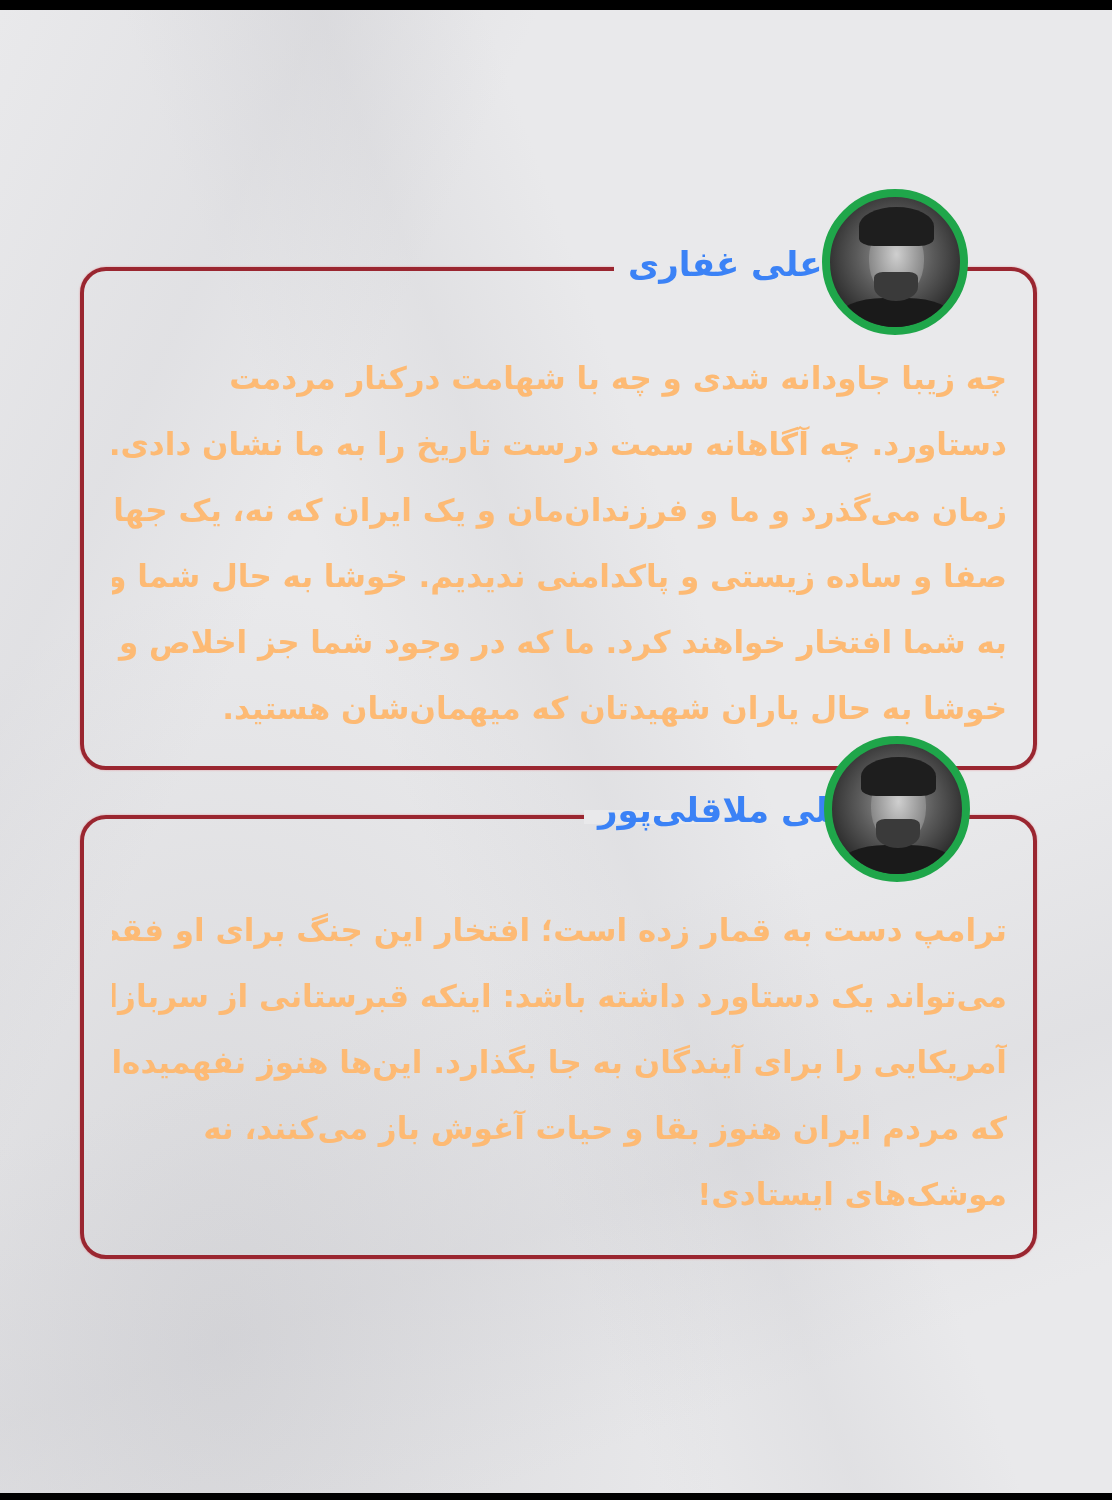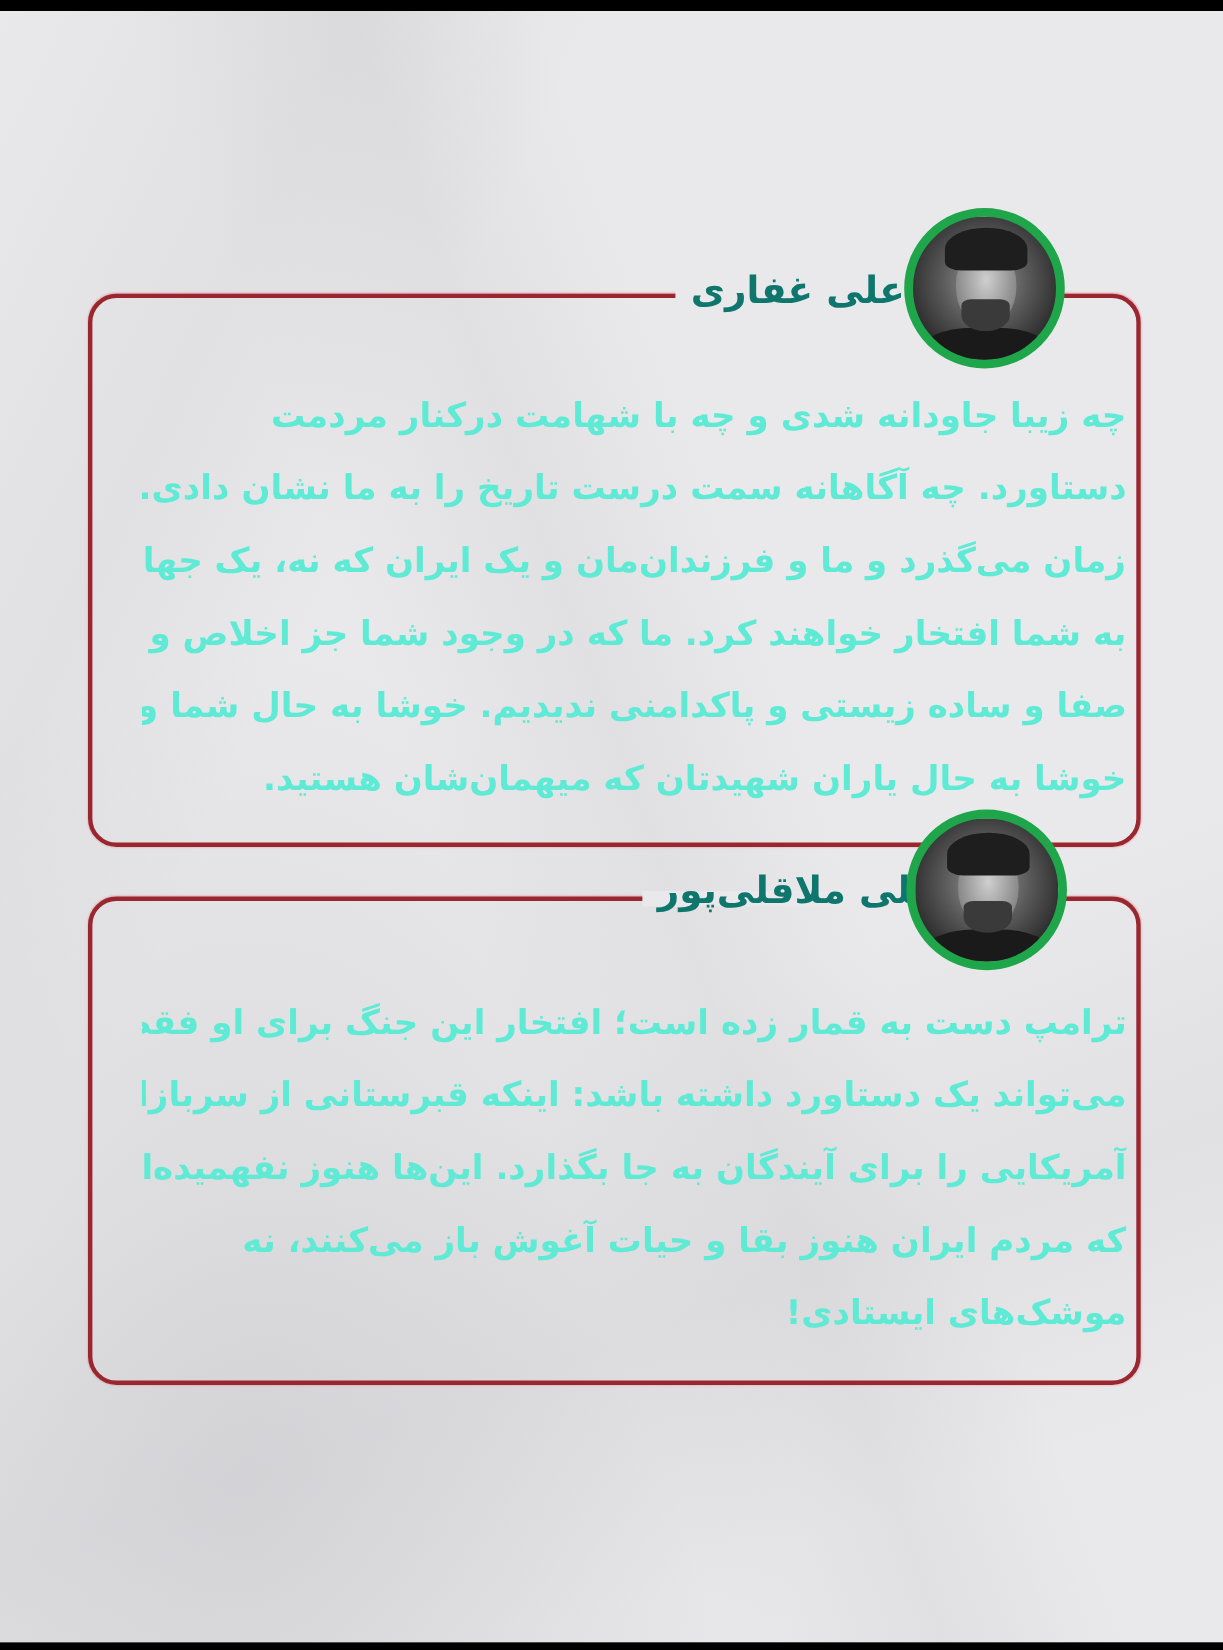--- a/index.html
+++ b/index.html
@@ -12,34 +12,34 @@
       linear-gradient(160deg, rgba(255,255,255,0) 60%, rgba(200,200,205,0.25) 75%, rgba(255,255,255,0) 88%),
       radial-gradient(ellipse at 20% 90%, rgba(180,180,185,0.35), rgba(255,255,255,0) 40%),
       #e9e9eb; }
   .box { position:absolute; left:80px; width:957px; border:4px solid #9a2630;
     border-radius:26px; box-sizing:border-box;
     box-shadow: 0 0 2px rgba(230,80,90,0.6); }
   .box1 { top:267px; height:503px; }
   .box2 { top:815px; height:444px; }
   .gap { position:absolute; height:14px; background:#e9e9eb; top:-9px; }
   .name { position:absolute; font-family:"DejaVu Sans", sans-serif; font-weight:bold;
-    font-size:34px; color:#0f766e; direction:rtl; white-space:nowrap; line-height:40px; }
+    font-size:34px; color:#3b82f6; direction:rtl; white-space:nowrap; line-height:40px; }
   .avatar { position:absolute; width:146px; height:146px; border-radius:50%;
     border:8px solid #1fa64a; box-sizing:border-box; overflow:hidden;
     background:radial-gradient(circle at 50% 45%, #9a9a9a 0%, #5a5a5a 40%, #2a2a2a 75%, #111 100%); }
   .avatar .face { position:absolute; left:30%; top:22%; width:42%; height:55%; border-radius:45% 45% 50% 50%;
     background:radial-gradient(ellipse at 50% 40%, #cfcfcf, #8a8a8a 70%, #555); }
   .avatar .hair { position:absolute; left:22%; top:8%; width:58%; height:30%; border-radius:50% 50% 20% 20%;
     background:#1e1e1e; }
   .avatar .beard { position:absolute; left:34%; top:58%; width:34%; height:22%; border-radius:20% 20% 50% 50%;
     background:#3a3a3a; }
   .avatar .body { position:absolute; left:5%; top:78%; width:90%; height:40%; border-radius:40% 40% 0 0;
     background:#1a1a1a; }
   .text { position:absolute; direction:rtl; text-align:justify; text-align-last:right;
-    font-family:"DejaVu Sans", sans-serif; font-weight:bold; color:#5eead4; font-size:31px;margin-left:17px; }
+    font-family:"DejaVu Sans", sans-serif; font-weight:bold; color:#fdba74; font-size:31px; }
   .text .line { display:block; height:66px; line-height:66px; white-space:nowrap; overflow:hidden; }
 </style>
 </head>
 <body>
 
 <div class="paper"></div>
 
 <div class="box box1">
   <div class="gap" style="left:530px; width:292px;"></div>
 </div>
@@ -47,22 +47,22 @@
 <div class="avatar" style="left:822px; top:189px;">
   <div class="body"></div>
   <div class="face"></div>
   <div class="hair"></div>
   <div class="beard"></div>
 </div>
 <div class="text" style="left:112px; top:345px; width:895px;">
   <span class="line">چه زیبا جاودانه شدی و چه با شهامت درکنار مردمت</span>
   <span class="line">دستاورد. چه آگاهانه سمت درست تاریخ را به ما نشان دادی.</span>
   <span class="line">زمان می‌گذرد و ما و فرزندان‌مان و یک ایران که نه، یک جهان</span>
+  <span class="line">صفا و ساده زیستی و پاکدامنی ندیدیم. خوشا به حال شما و</span>
   <span class="line">به شما افتخار خواهند کرد. ما که در وجود شما جز اخلاص و</span>
-  <span class="line">صفا و ساده زیستی و پاکدامنی ندیدیم. خوشا به حال شما و</span>
   <span class="line">خوشا به حال یاران شهیدتان که میهمان‌شان هستید.</span>
 </div>
 
 <div class="box box2">
   <div class="gap" style="left:500px; width:325px;"></div>
 </div>
 <div class="name" style="left:598px; top:790px;">علی ملاقلی‌پور</div>
 <div class="avatar" style="left:824px; top:736px;">
   <div class="body"></div>
   <div class="face"></div>

